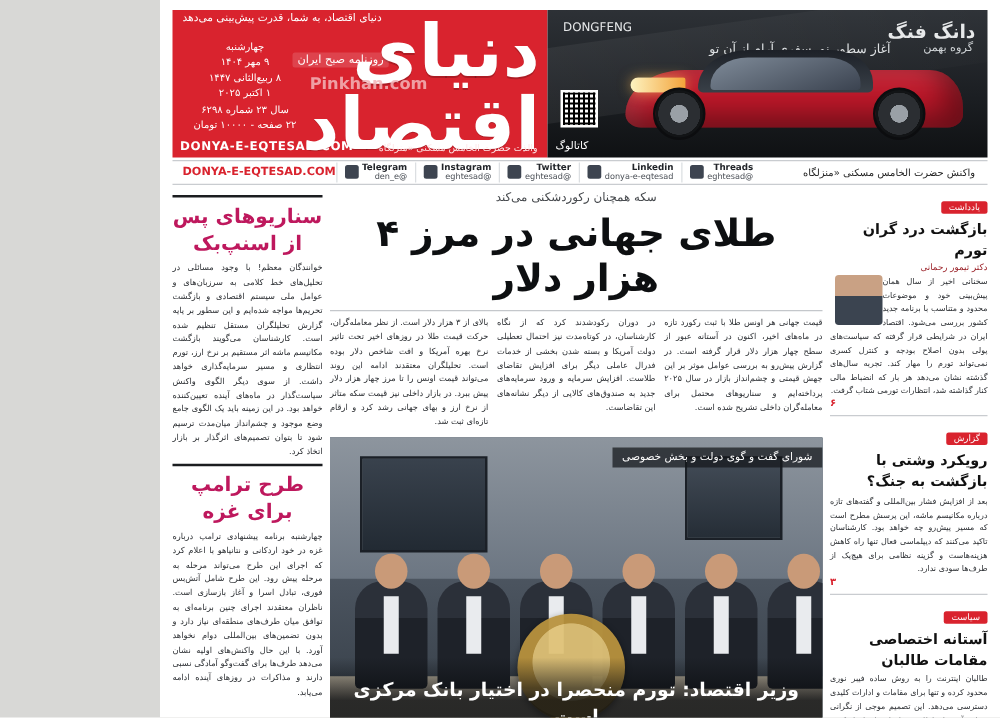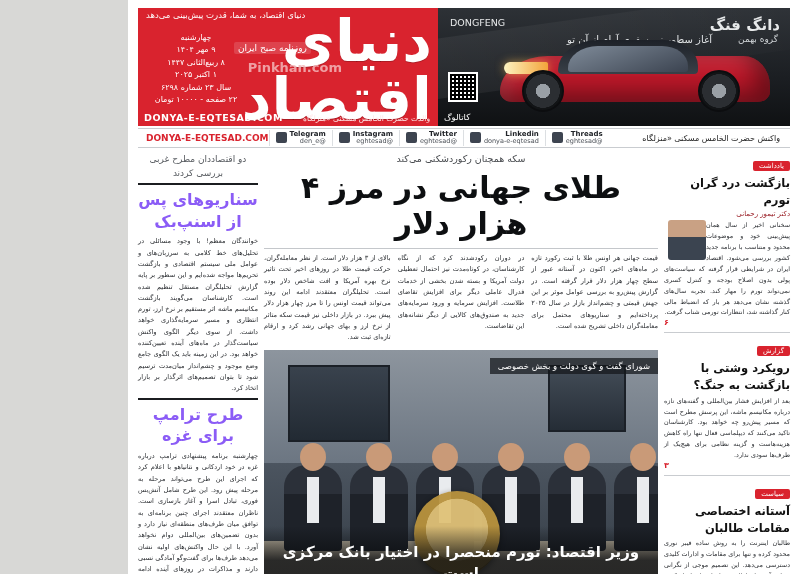--- a/index.html
+++ b/index.html
@@ -226,21 +226,21 @@
   
   .lead-kicker {
     font-size: 9px; color: #55595e; text-align: center; direction: rtl;
     line-height: 1.5;
   }
   .body-text {
     font-size: 6.6px; line-height: 1.72; text-align: justify;
     direction: rtl; color: #2c2f33;
   }
   .col-title-red {
-    color: #8b5cf6; font-weight: bold; font-size: 16px;
+    color: #be185d; font-weight: bold; font-size: 16px;
     text-align: center; direction: rtl; line-height: 1.35; margin: 2px 0 4px;
   }
 
   
   .mid-kicker {
     text-align: center; font-size: 9.5px; color: #46494d; direction: rtl;
   }
   .mid-headline {
     text-align: center; font-size: 30px; font-weight: bold;
     direction: rtl; color: #0d0f11; line-height: 1.2; margin: 6px 0 6px;
@@ -440,21 +440,20 @@
         <b>Threads</b>
         <span>@eghtesad</span>
       </span>
     </div>
     <div class="quote">واکنش حضرت الخامس مسکنی «منزلگاه</div>
   </div>
 
   <div class="content">
 
     <div class="col-right">
-      <div class="lead-kicker">دو اقتصاددان مطرح غربی بررسی کردند</div>
       <div class="rule-hd"></div>
       <div class="col-title-red">سناریوهای پس از اسنپ‌بک</div>
       <div class="body-text">خوانندگان معظم! با وجود مسائلی در تحلیل‌های خط کلامی به سرزبان‌های و عوامل ملی سیستم اقتصادی و بازگشت تحریم‌ها مواجه شده‌ایم و این سطور بر پایه گزارش تحلیلگران مستقل تنظیم شده است. کارشناسان می‌گویند بازگشت مکانیسم ماشه اثر مستقیم بر نرخ ارز، تورم انتظاری و مسیر سرمایه‌گذاری خواهد داشت. از سوی دیگر الگوی واکنش سیاست‌گذار در ماه‌های آینده تعیین‌کننده خواهد بود. در این زمینه باید یک الگوی جامع وضع موجود و چشم‌انداز میان‌مدت ترسیم شود تا بتوان تصمیم‌های اثرگذار بر بازار اتخاذ کرد.</div>
       <div class="rule-hd"></div>
       <div class="col-title-red">طرح ترامپ برای غزه</div>
       <div class="body-text">چهارشنبه برنامه پیشنهادی ترامپ درباره غزه در خود اردکانی و نتانیاهو با اعلام کرد که اجرای این طرح می‌تواند مرحله به مرحله پیش رود. این طرح شامل آتش‌بس فوری، تبادل اسرا و آغاز بازسازی است. ناظران معتقدند اجرای چنین برنامه‌ای به توافق میان طرف‌های منطقه‌ای نیاز دارد و بدون تضمین‌های بین‌المللی دوام نخواهد آورد. با این حال واکنش‌های اولیه نشان می‌دهد طرف‌ها برای گفت‌وگو آمادگی نسبی دارند و مذاکرات در روزهای آینده ادامه می‌یابد.</div>
 
     </div>
 
     <div class="col-mid">

